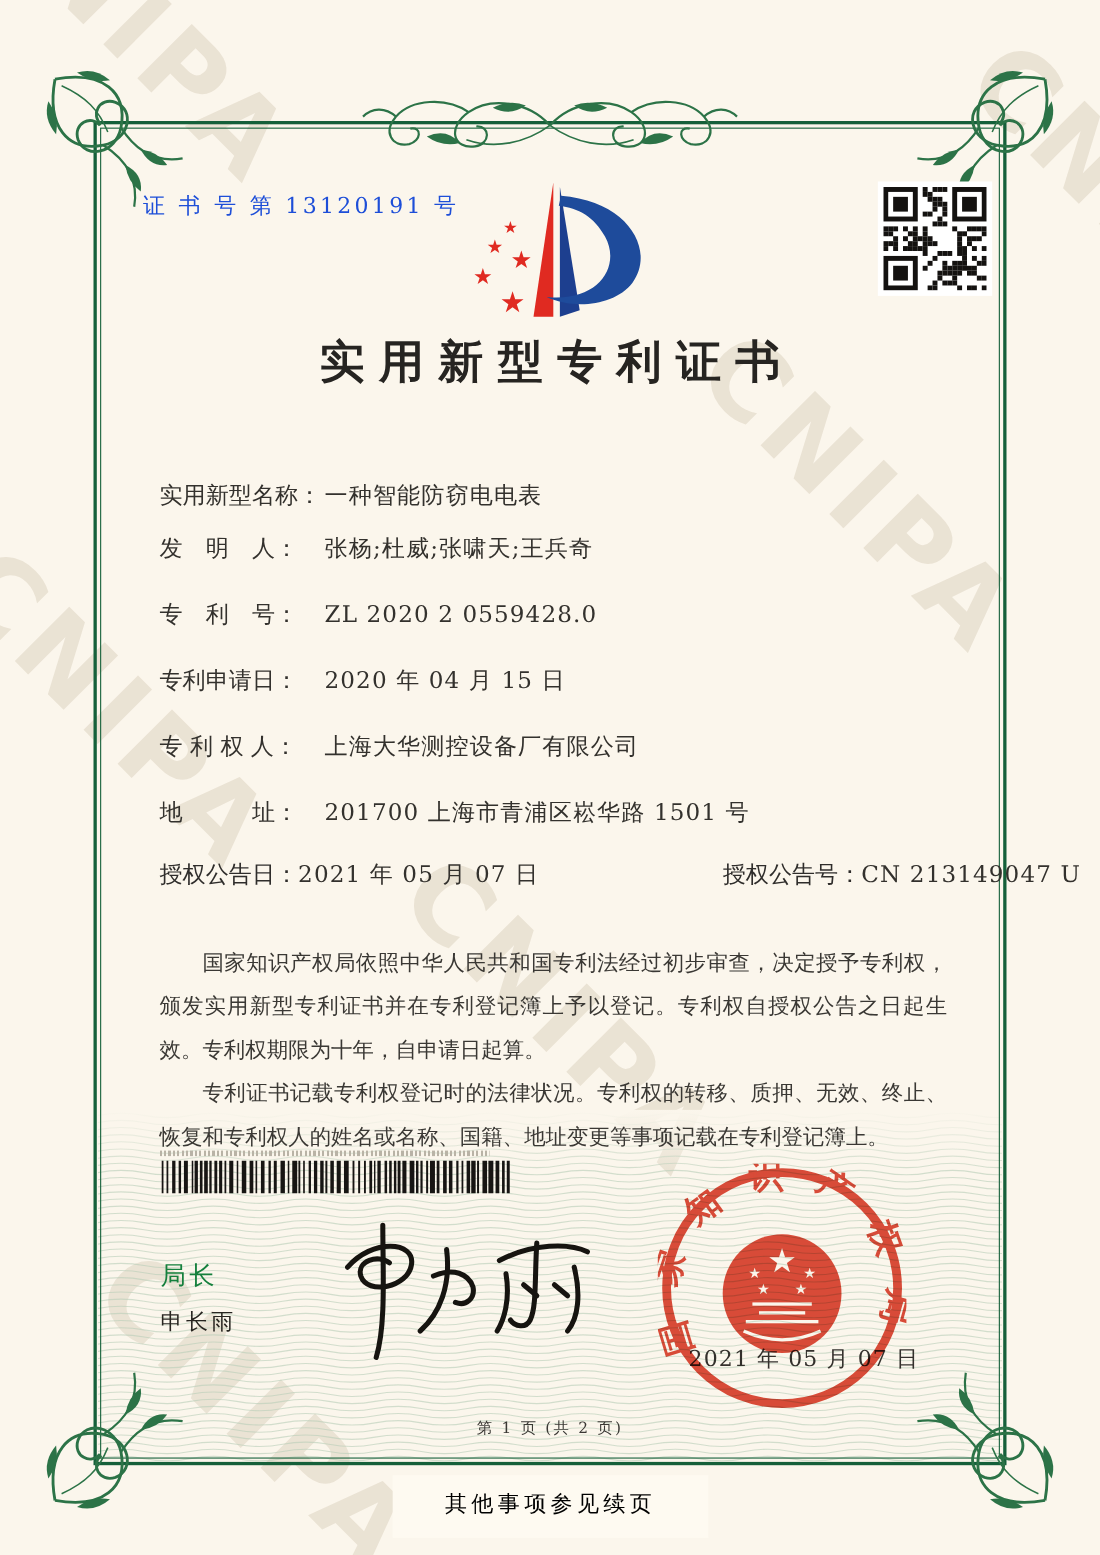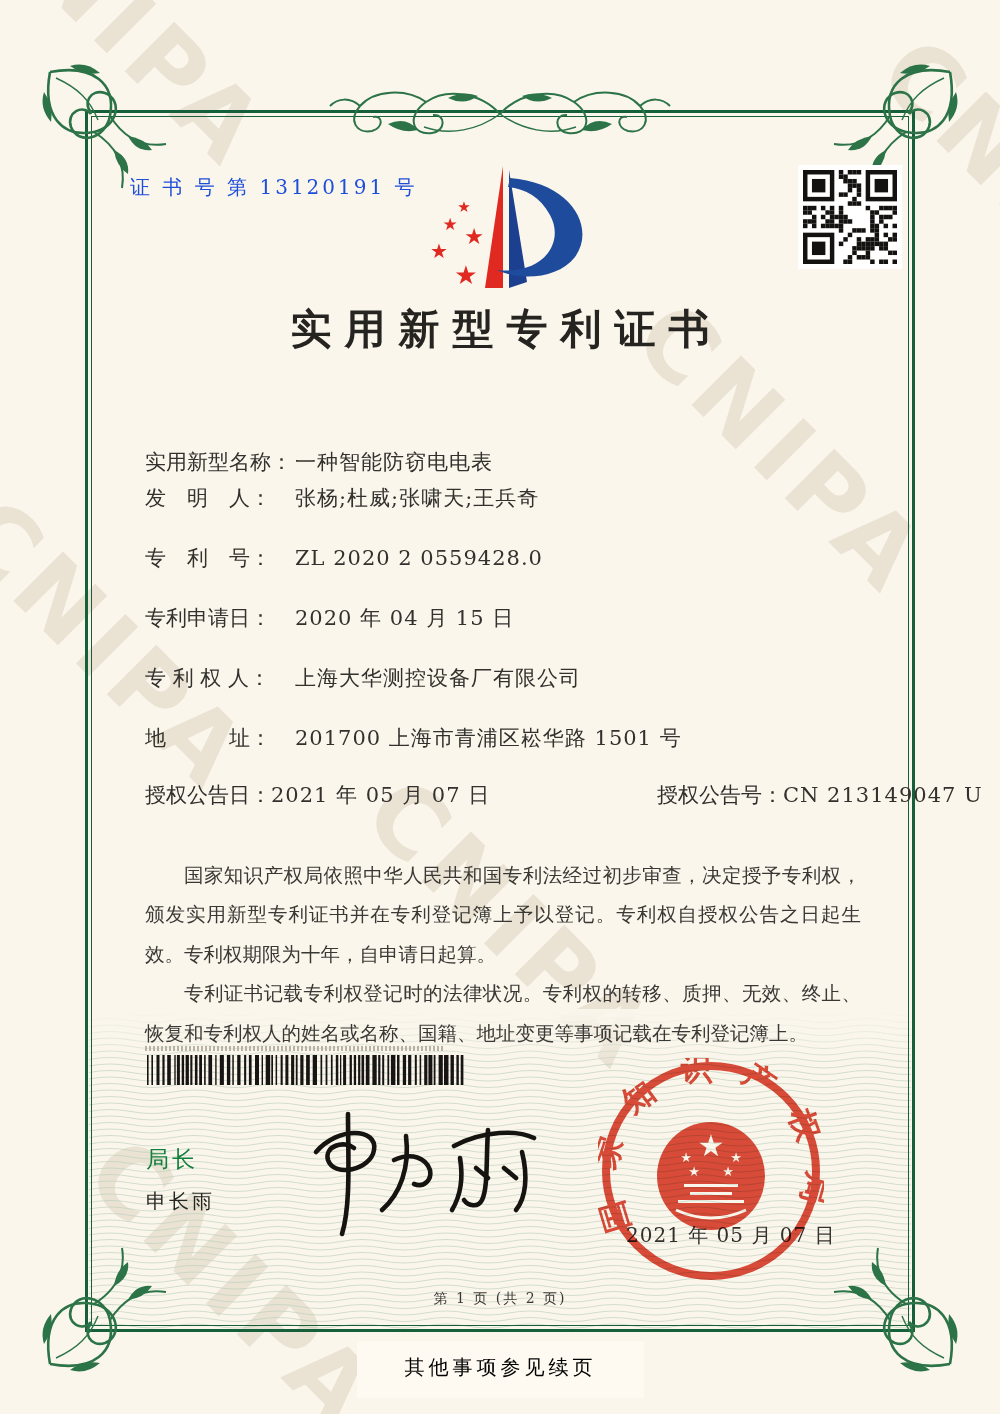--- a/index.html
+++ b/index.html
@@ -300,21 +300,21 @@
         <rect x="66" y="4.4" width="22" height="22" fill="#fff"></rect>
         <rect x="70.4" y="8.8" width="13.200000000000001" height="13.200000000000001" fill="#141210"></rect>
         <rect x="0" y="61.60000000000001" width="30.800000000000004" height="30.800000000000004" fill="#141210"></rect>
         <rect x="4.4" y="66" width="22" height="22" fill="#fff"></rect>
         <rect x="8.8" y="70.4" width="13.200000000000001" height="13.200000000000001" fill="#141210"></rect>
       </svg>
   </div>
 
   <div class="title">实用新型专利证书</div>
 
-  <div class="field-row" style="top:448px">
+  <div class="field-row" style="top:436px">
     <span class="f-label">实用新型名称：</span><span class="f-value">一种智能防窃电电表</span>
   </div>
   <div class="field-row" style="top:484px">
     <span class="f-label">发　明　人：</span><span class="f-value">张杨;杜威;张啸天;王兵奇</span>
   </div>
   <div class="field-row" style="top:544px">
     <span class="f-label">专　利　号：</span><span class="f-value">ZL 2020 2 0559428.0</span>
   </div>
   <div class="field-row" style="top:604px">
     <span class="f-label">专利申请日：</span><span class="f-value">2020 年 04 月 15 日</span>

